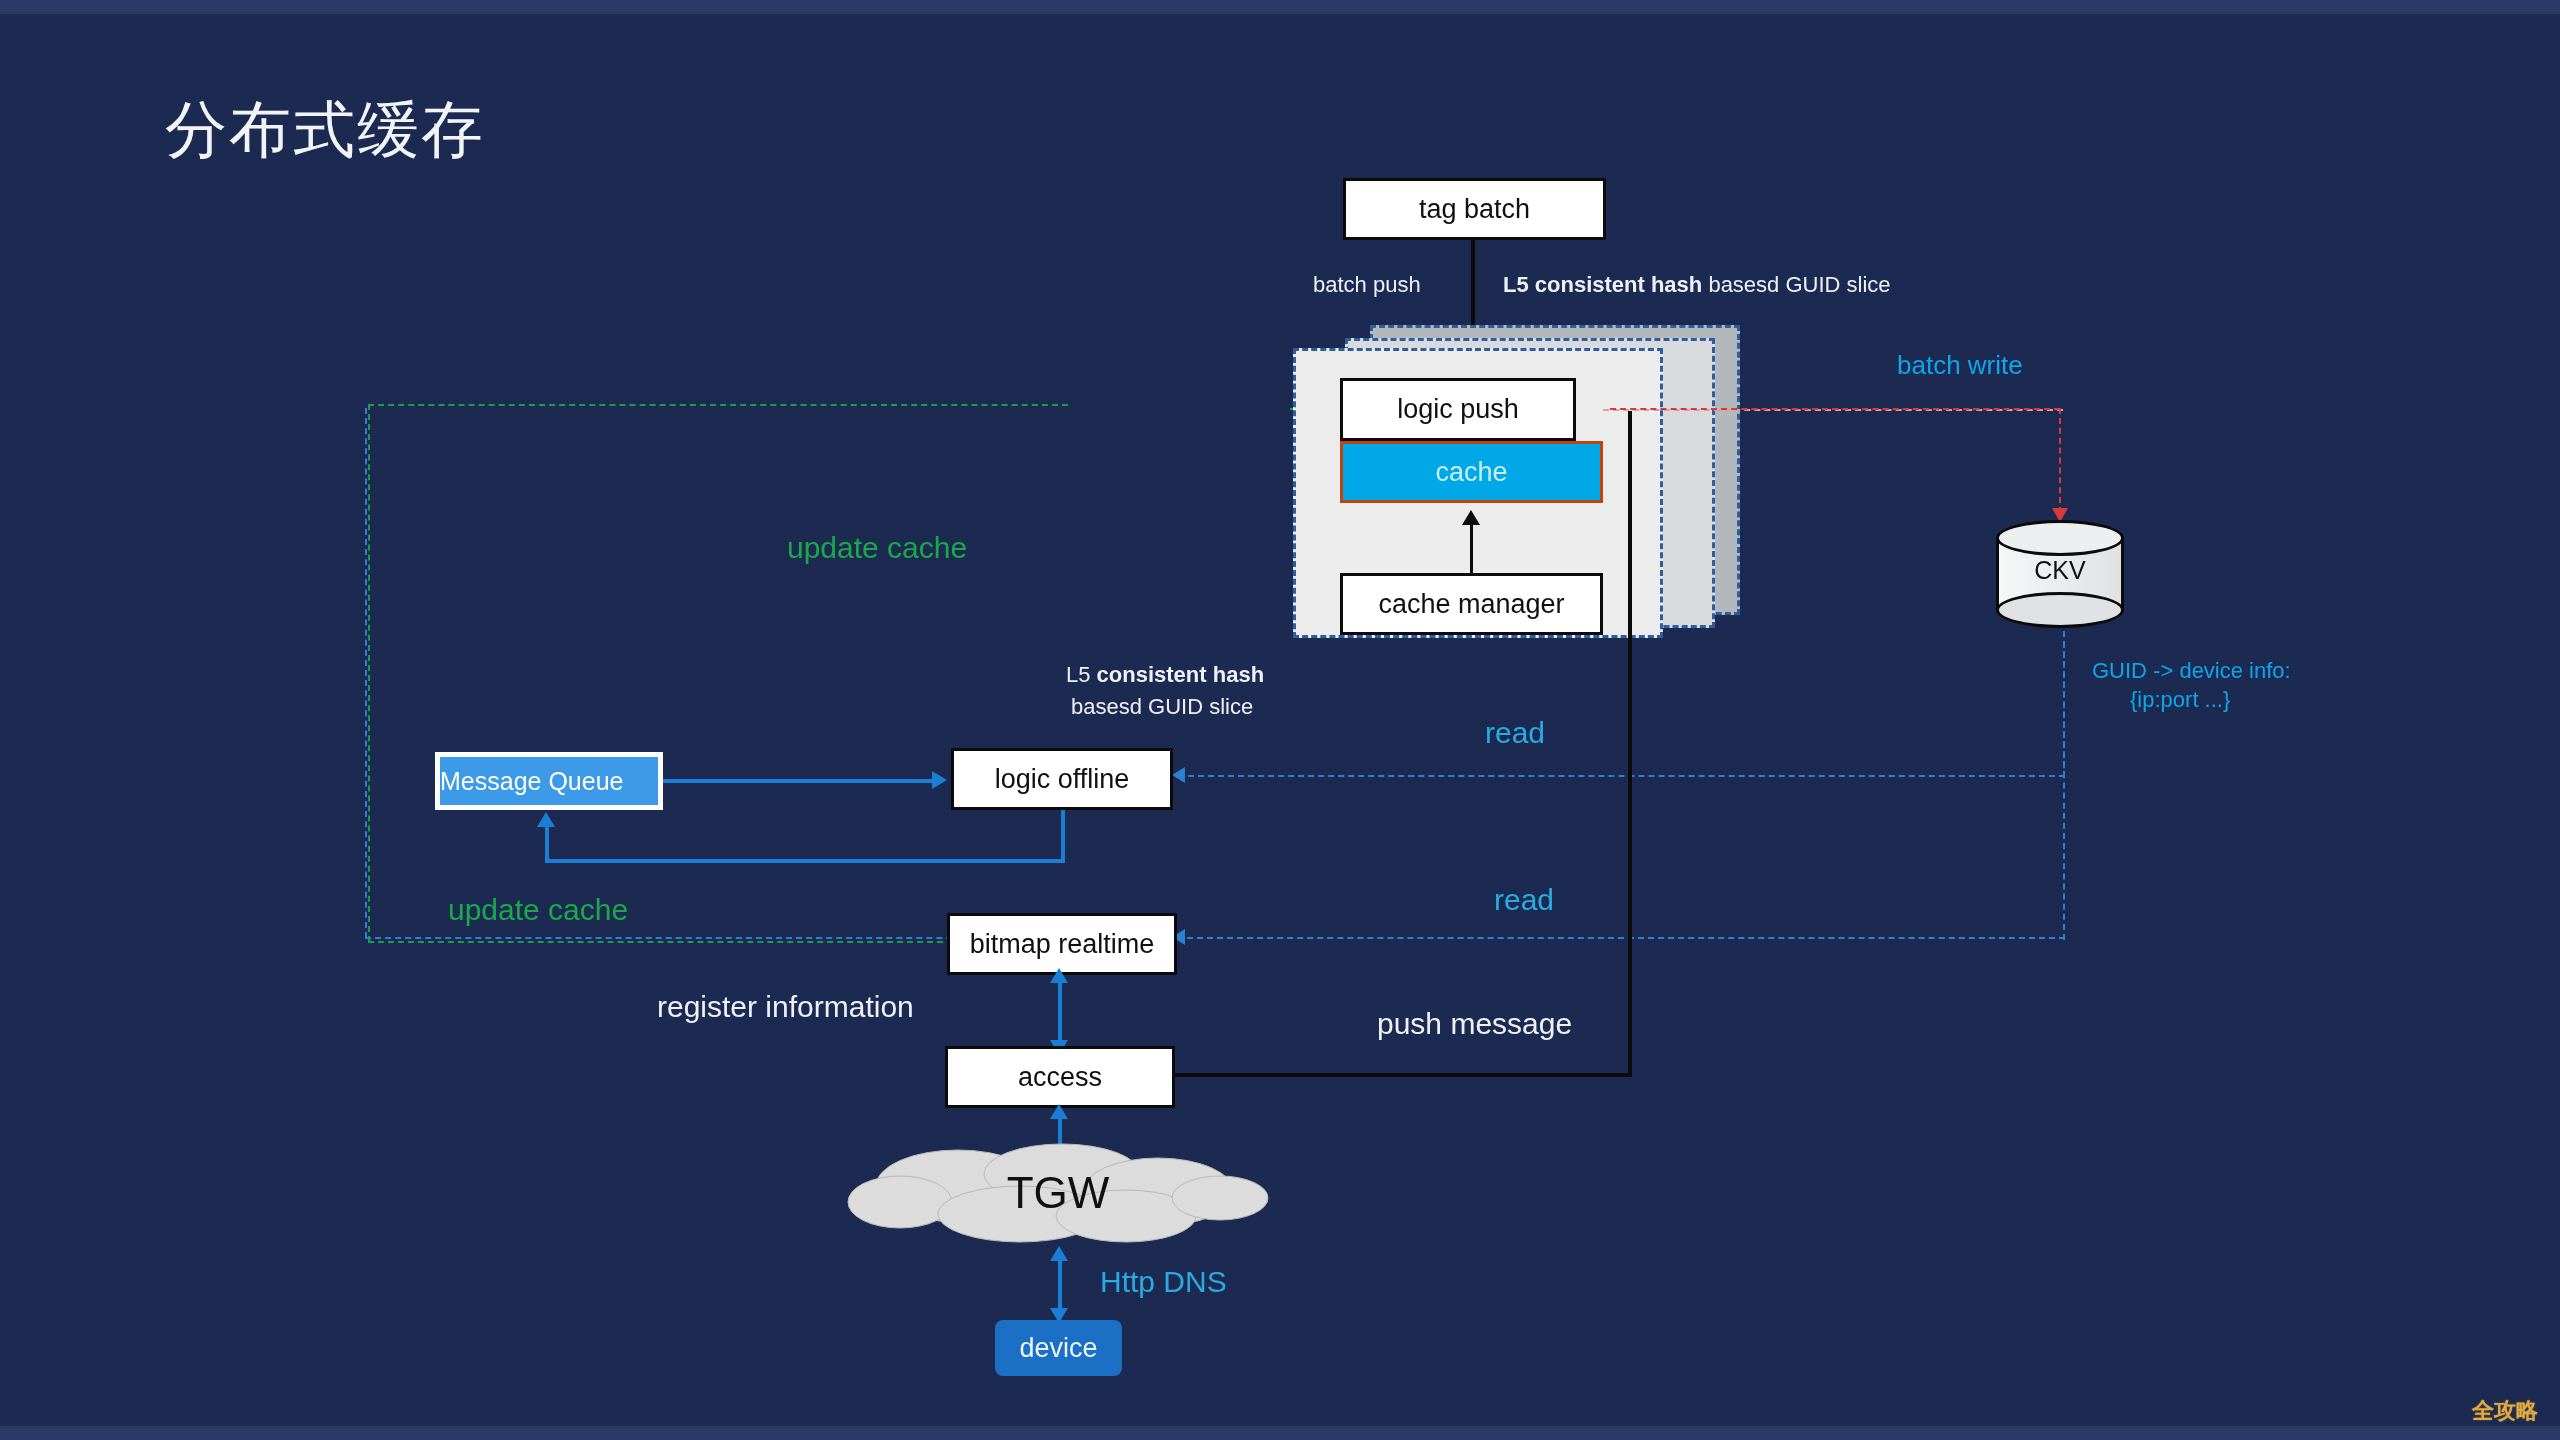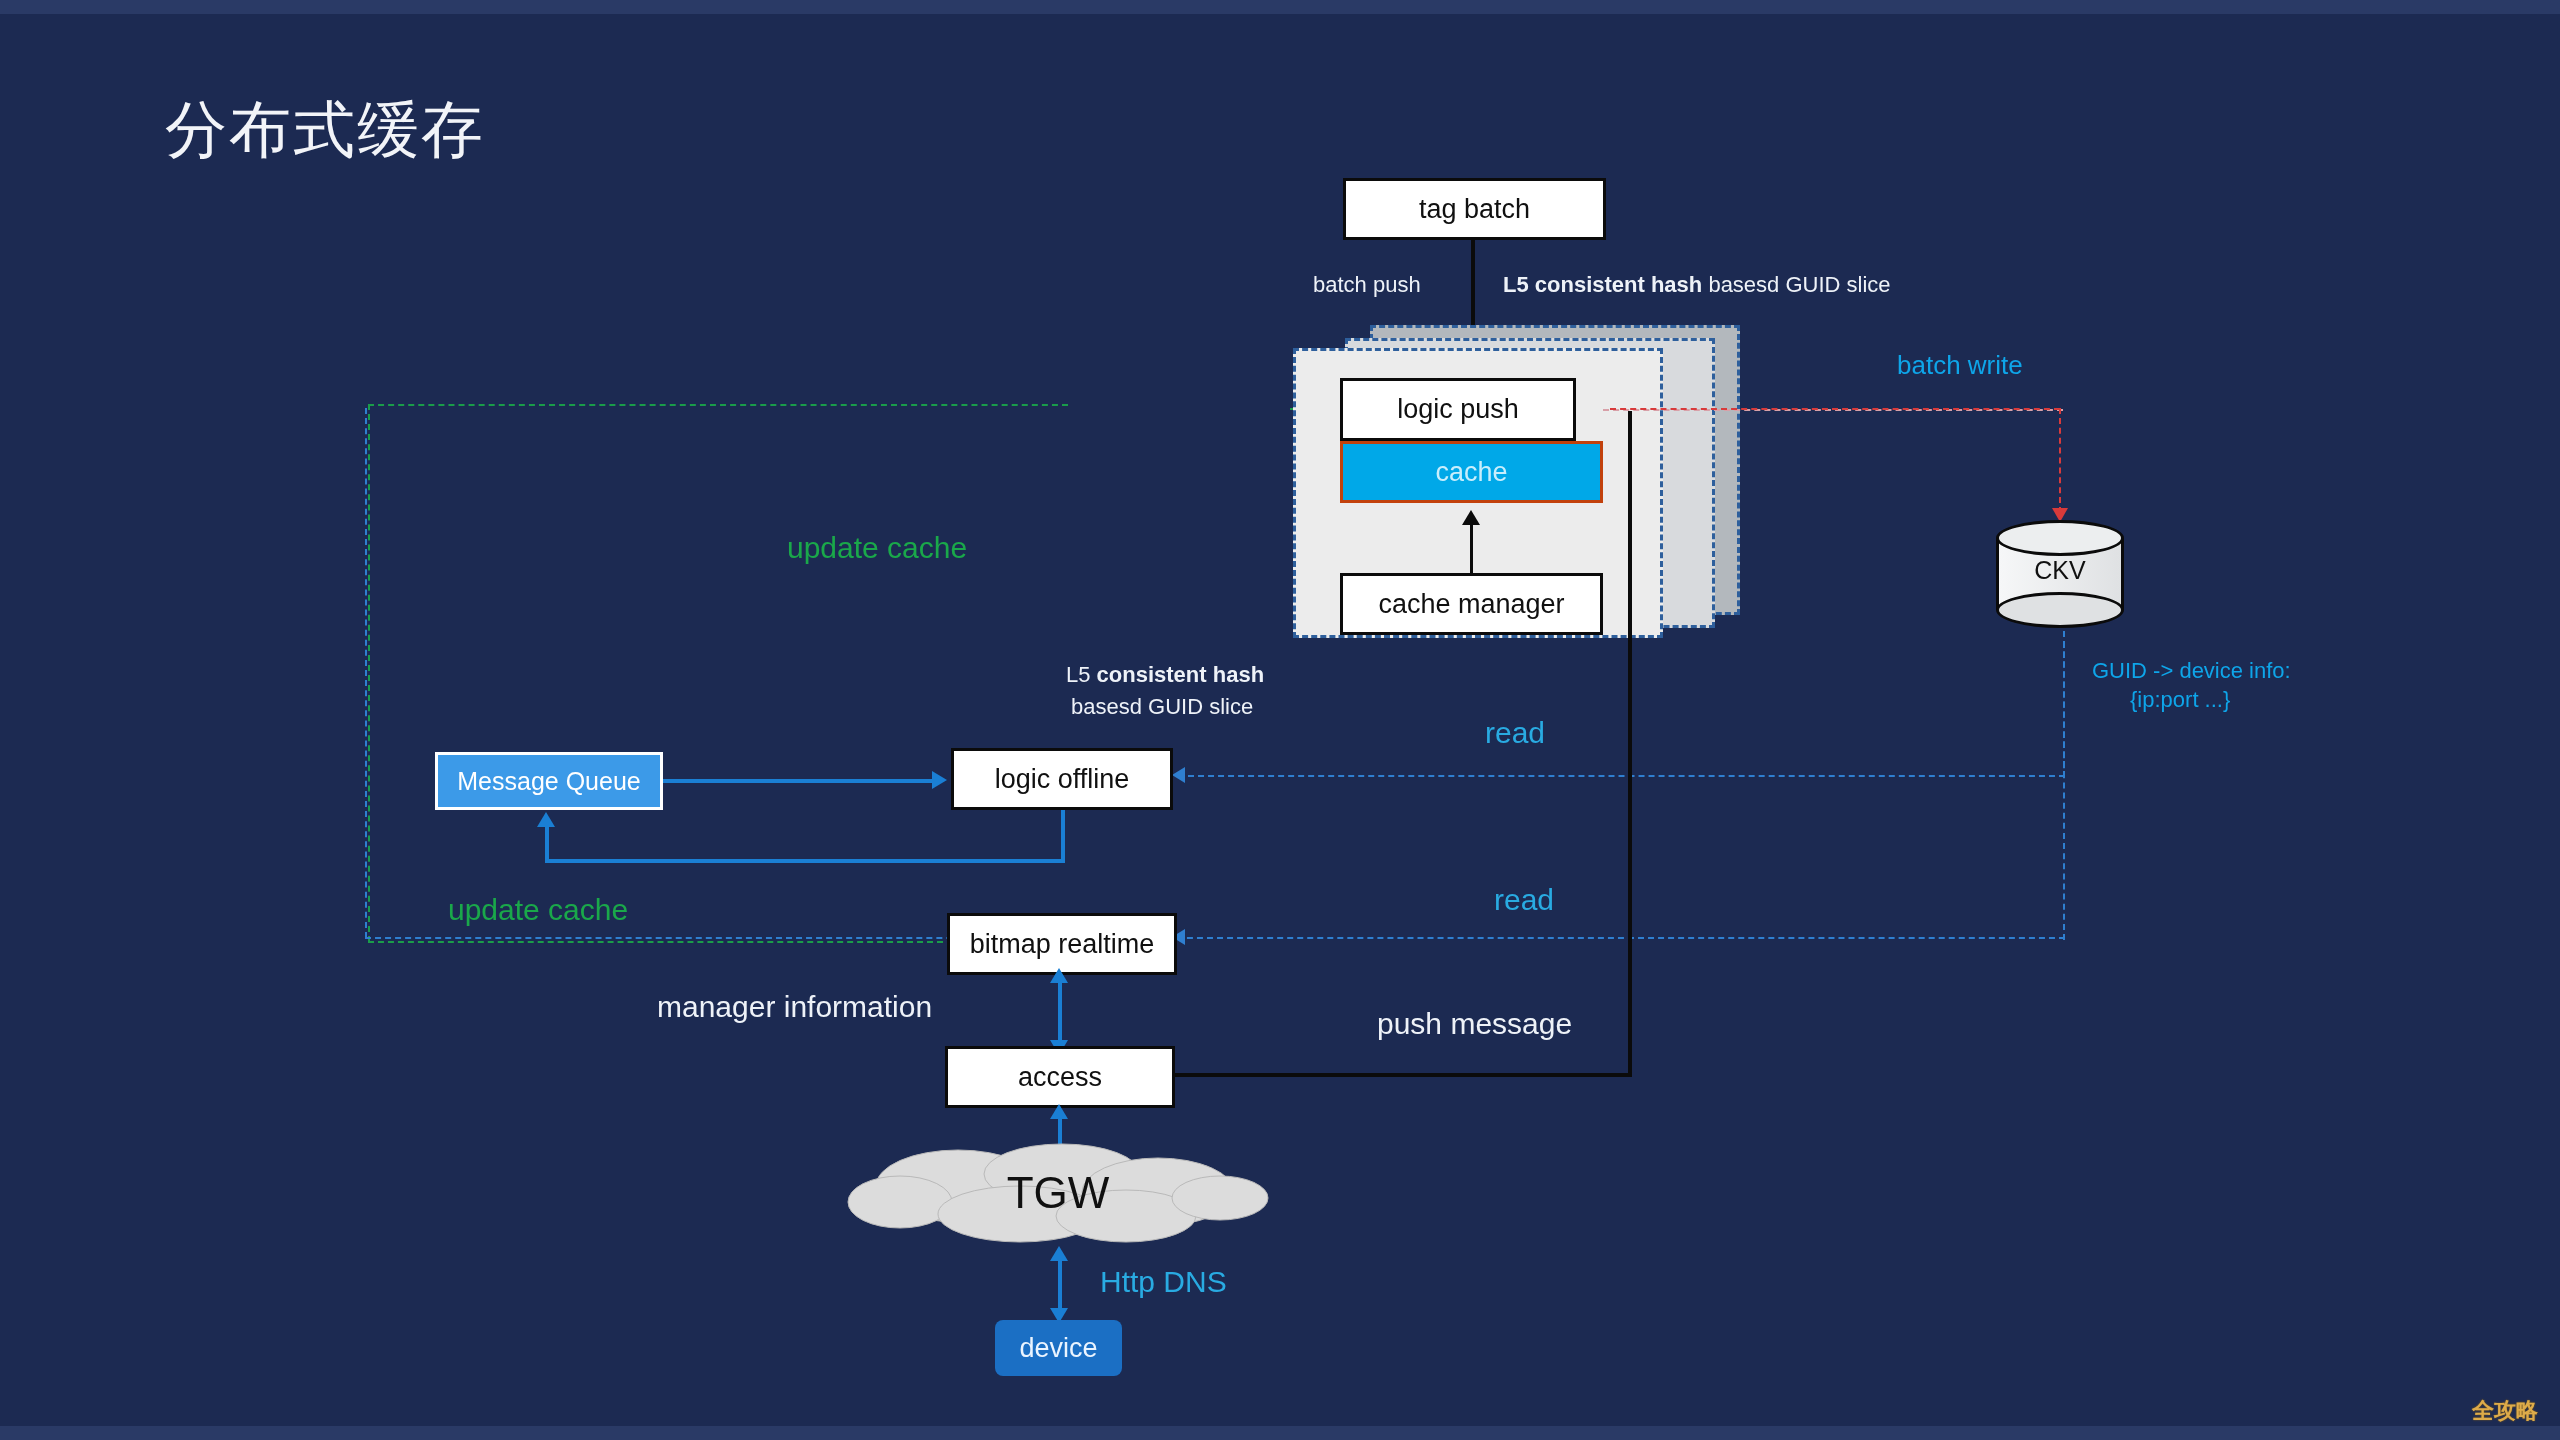--- a/index.html
+++ b/index.html
@@ -53,25 +53,25 @@
     display: flex;
     align-items: center;
     justify-content: center;
     font-size: 27px;
     box-sizing: border-box;
     white-space: nowrap;
   }
   .bluebox {
     position: absolute;
     background: #3c9ae8;
-    border: 3px solid #ffffff;
+    border: 5px solid #ffffff;
     color: #ffffff;
     display: flex;
     align-items: center;
-    justify-content: center;
+    justify-content: flex-start;
     font-size: 25px;
     box-sizing: border-box;
     white-space: nowrap;
   }
   .cachebox {
     position: absolute;
     background: #00a8e8;
     border: 3px solid #c2410c;
     color: #c8eefc;
     display: flex;
@@ -304,21 +304,21 @@
   <div class="lbl white" style="left:1066px; top:662px;">
     <span>L5 </span><b>consistent hash</b>
   </div>
   <div class="lbl white" style="left:1071px; top:694px;">basesd GUID slice</div>
 
   <div class="lbl cyan big" style="left:1485px; top:716px;">read</div>
   <div class="lbl cyan big" style="left:1494px; top:883px;">read</div>
 
   <div class="lbl green big" style="left:448px; top:893px;">update cache</div>
 
-  <div class="lbl white mid" style="left:657px; top:990px; font-size:30px;">manager information</div>
+  <div class="lbl white mid" style="left:657px; top:990px; font-size:30px;">register information</div>
 
   <div class="lbl white mid" style="left:1377px; top:1007px; font-size:30px;">push message</div>
 
   <div class="lbl cyan mid" style="left:1100px; top:1265px; font-size:30px;">Http DNS</div>
 
   <div class="bluebox" style="left:435px; top:752px; width:228px; height:58px;">
     <span>Message Queue</span>
   </div>
 
   <div class="wbox" style="left:951px; top:748px; width:222px; height:62px;">

